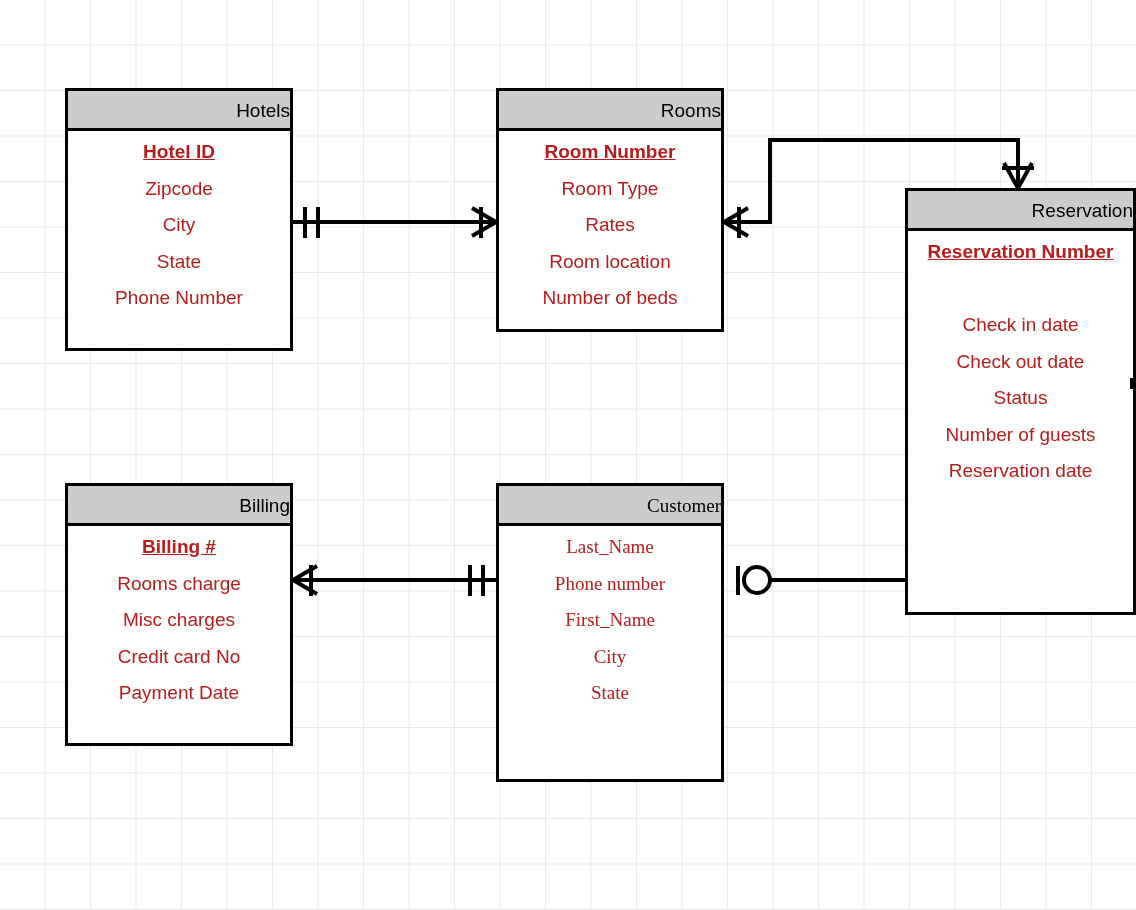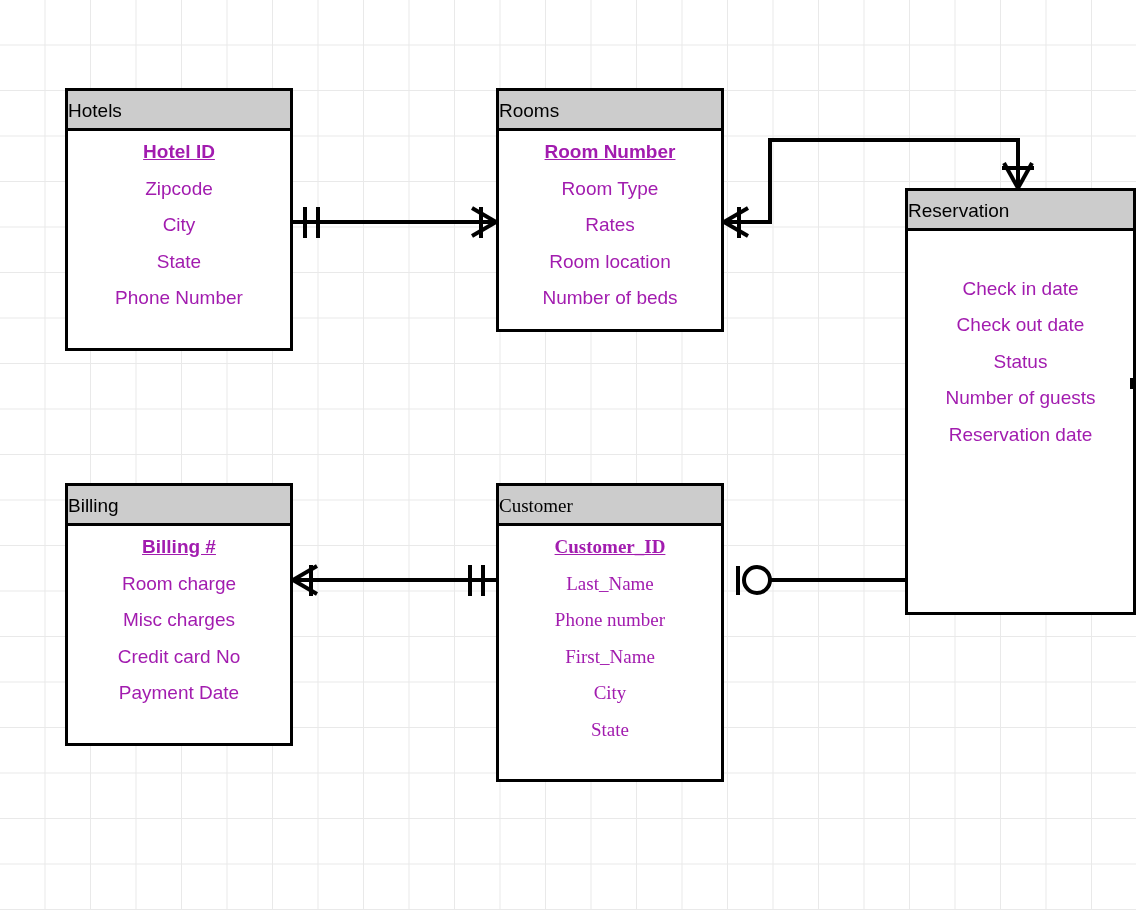--- a/index.html
+++ b/index.html
@@ -35,34 +35,34 @@
     border: 3px solid #000000;
     background: #ffffff;
     z-index: 5;
   }
   .entity-header {
     box-sizing: border-box;
     background: #cccccc;
     border-bottom: 3px solid #000000;
     height: 40px;
     line-height: 40px;
-    text-align: left;
+    text-align: right;
     font-size: 19px;
     color: #000000;
     white-space: nowrap;
     overflow: hidden;
   }
   .entity-body {
     padding-top: 3px;
     text-align: center;
   }
   .attr {
     font-size: 19px;
     line-height: 36.5px;
-    color: #a21caf;
+    color: #b91c1c;
     white-space: nowrap;
   }
   .attr.pk {
     font-weight: bold;
     text-decoration: underline;
   }
   .handle {
     position: absolute;
     width: 7px;
     height: 11px;
@@ -145,44 +145,44 @@
       <div class="attr">Room Type</div>
       <div class="attr">Rates</div>
       <div class="attr">Room location</div>
       <div class="attr">Number of beds</div>
     </div>
   </div>
 
   <div class="entity" style="left:905px; top:188px; width:231px; height:427px;">
     <div class="entity-header">Reservation</div>
     <div class="entity-body">
+      <div class="attr pk">Reservation Number</div>
       <div class="attr">&nbsp;</div>
       <div class="attr">Check in date</div>
       <div class="attr">Check out date</div>
       <div class="attr">Status</div>
       <div class="attr">Number of guests</div>
       <div class="attr">Reservation date</div>
     </div>
   </div>
 
   <div class="entity" style="left:65px; top:483px; width:228px; height:263px;">
     <div class="entity-header">Billing</div>
     <div class="entity-body">
       <div class="attr pk">Billing #</div>
-      <div class="attr">Room charge</div>
+      <div class="attr">Rooms charge</div>
       <div class="attr">Misc charges</div>
       <div class="attr">Credit card No</div>
       <div class="attr">Payment Date</div>
     </div>
   </div>
 
   <div class="entity" style="left:496px; top:483px; width:228px; height:299px;font-family:Liberation Serif, serif;">
     <div class="entity-header">Customer</div>
     <div class="entity-body">
-      <div class="attr pk">Customer_ID</div>
       <div class="attr">Last_Name</div>
       <div class="attr">Phone number</div>
       <div class="attr">First_Name</div>
       <div class="attr">City</div>
       <div class="attr">State</div>
     </div>
   </div>
 
   <div class="handle" style="left:1130px; top:378px;"></div>
 

